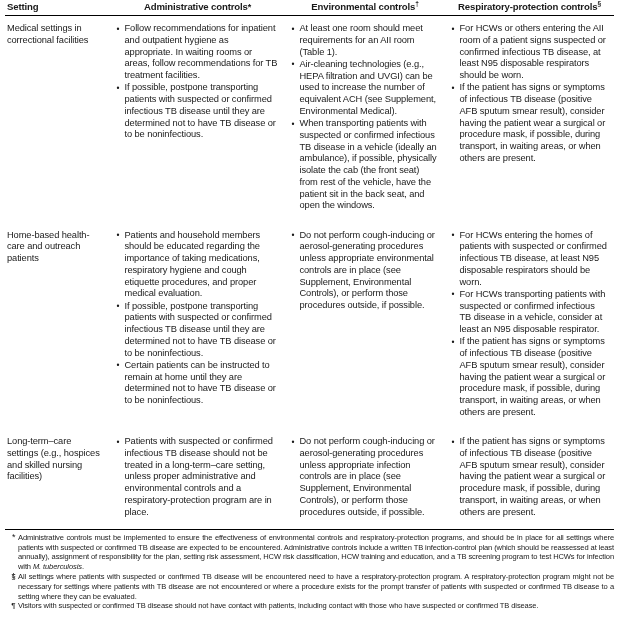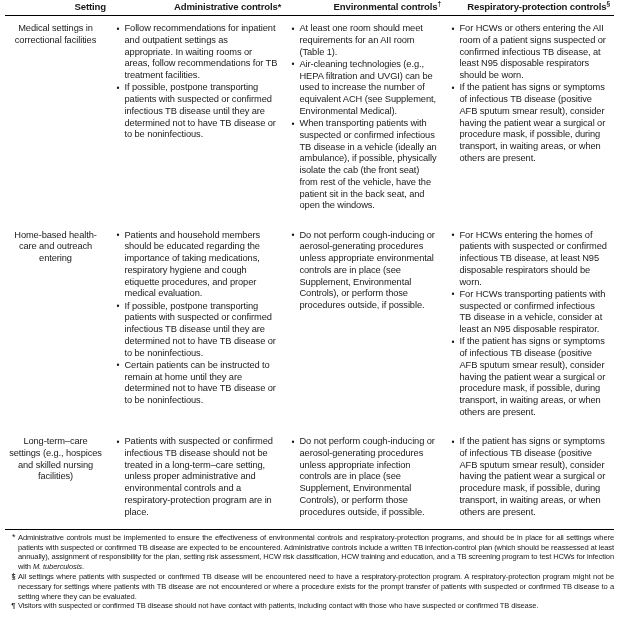--- a/index.html
+++ b/index.html
@@ -30,27 +30,27 @@
     table-layout: fixed;
   }
   col.c-setting { width: 105px; }
   col.c-admin   { width: 175px; }
   col.c-env     { width: 160px; }
   col.c-resp    { width: 169px; }
 
   thead th {
     font-size: 9.6px;
     font-weight: bold;
-    text-align: right;
+    text-align: center;
     padding: 1px 4px 3px 4px;
     vertical-align: bottom;
     letter-spacing: -0.15px;
   }
   thead th.setting-h {
-    text-align: right;
+    text-align: left;
     padding-left: 2px;
   }
   thead tr.head-row {
     border-bottom: 1.6px solid #000;
   }
 
   tr.section-row td {
     font-size: 9.6px;
     font-weight: bold;
     padding: 3px 2px 3px 2px;
@@ -61,21 +61,20 @@
   tr.data-row > td {
     vertical-align: top;
     padding: 7px 7px 10px 2px;
     font-size: 9.3px;
     line-height: 1.265;
     letter-spacing: -0.1px;
   }
   tr.data-row > td.setting-cell {
     padding-left: 2px;
     padding-right: 6px;
-    text-align: center;
   }
   tr.data-row > td.bullets-cell {
     padding-left: 6px;
   }
 
   ul.blist {
     margin: 0;
     padding: 0;
     list-style: none;
   }
@@ -154,41 +153,41 @@
         <th><span>Environmental controls</span><sup class="fm">†</sup></th>
         <th><span>Respiratory-protection controls</span><sup class="fm">§</sup></th>
       </tr>
     </thead>
     <tbody>
 
       <tr class="data-row">
         <td class="setting-cell">Medical settings in correctional facilities</td>
         <td class="bullets-cell">
           <ul class="blist">
-              <li>Follow recommendations for inpatient and outpatient settings as appropriate. In waiting rooms or areas, follow recommendations for TB treatment facilities.</li>
+              <li>Follow recommendations for inpatient and outpatient hygiene as appropriate. In waiting rooms or areas, follow recommendations for TB treatment facilities.</li>
               <li>If possible, postpone transporting patients with suspected or confirmed infectious TB disease until they are determined not to have TB disease or to be noninfectious.</li>
             </ul>
         </td>
         <td class="bullets-cell">
           <ul class="blist">
               <li>At least one room should meet requirements for an AII room (Table 1).</li>
               <li>Air-cleaning technologies (e.g., HEPA filtration and UVGI) can be used to increase the number of equivalent ACH (see Supplement, Environmental Medical).</li>
               <li>When transporting patients with suspected or confirmed infectious TB disease in a vehicle (ideally an ambulance), if possible, physically isolate the cab (the front seat) from rest of the vehicle, have the patient sit in the back seat, and open the windows.</li>
             </ul>
         </td>
         <td class="bullets-cell">
           <ul class="blist">
               <li>For HCWs or others entering the AII room of a patient signs suspected or confirmed infectious TB disease, at least N95 disposable respirators should be worn.</li>
               <li>If the patient has signs or symptoms of infectious TB disease (positive AFB sputum smear result), consider having the patient wear a surgical or procedure mask, if possible, during transport, in waiting areas, or when others are present.</li>
             </ul>
         </td>
       </tr>
 
       <tr class="data-row">
-        <td class="setting-cell">Home-based health-care and outreach entering</td>
+        <td class="setting-cell">Home-based health-care and outreach patients</td>
         <td class="bullets-cell">
           <ul class="blist">
               <li>Patients and household members should be educated regarding the importance of taking medications, respiratory hygiene and cough etiquette procedures, and proper medical evaluation.</li>
               <li>If possible, postpone transporting patients with suspected or confirmed infectious TB disease until they are determined not to have TB disease or to be noninfectious.</li>
               <li>Certain patients can be instructed to remain at home until they are determined not to have TB disease or to be noninfectious.</li>
             </ul>
         </td>
         <td class="bullets-cell">
           <ul class="blist">
               <li>Do not perform cough-inducing or aerosol-generating procedures unless appropriate environmental controls are in place (see Supplement, Environmental Controls), or perform those procedures outside, if possible.</li>

